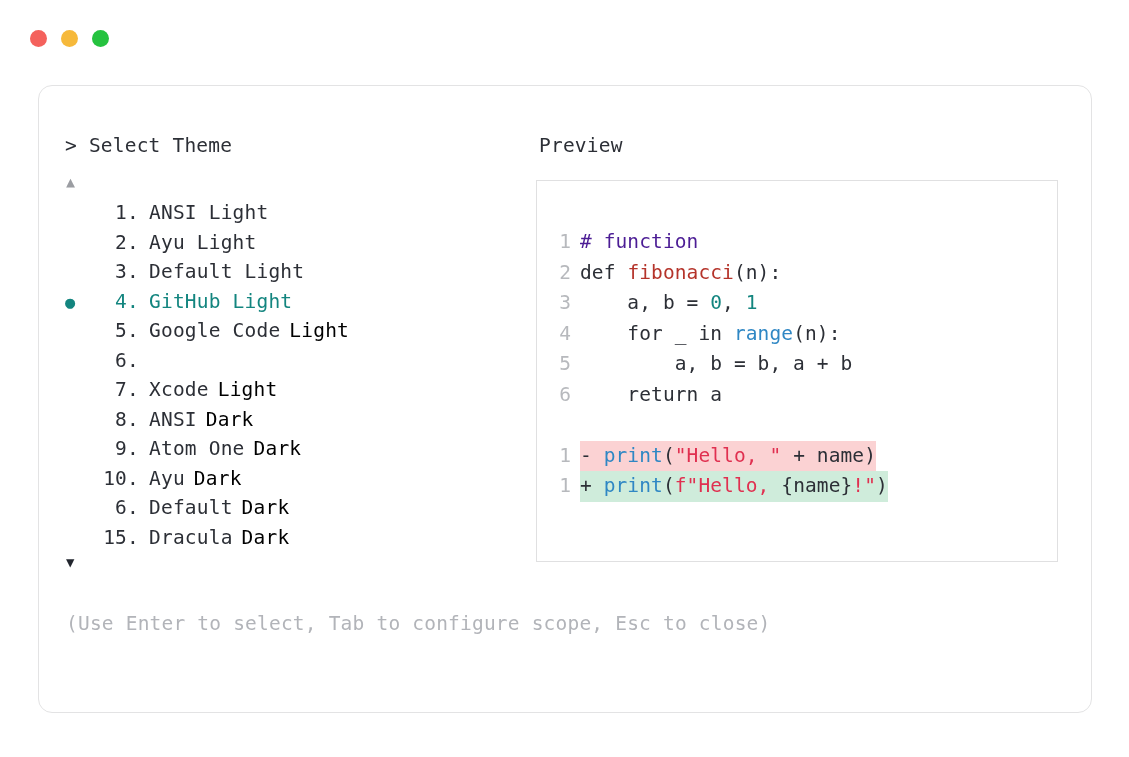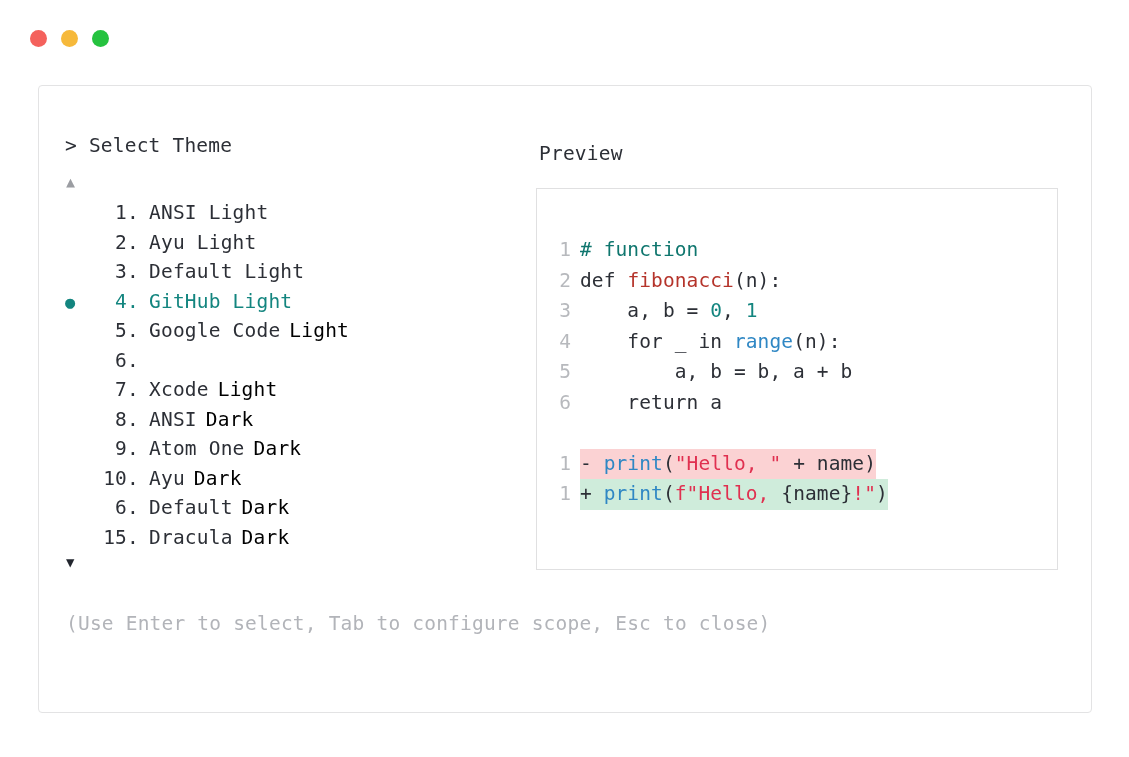--- a/index.html
+++ b/index.html
@@ -32,21 +32,21 @@
 
   
   .card {
     position: absolute;
     left: 38px;
     top: 85px;
     width: 1054px;
     height: 628px;
     background: #ffffff;
     border: 1.5px solid #e3e3e4;
-    border-radius: 4px;
+    border-radius: 14px;
   }
 
   .card-inner {
     position: absolute;
     left: 0; top: 0; right: 0; bottom: 0;
     padding: 48px 0 0 0;
   }
 
   .columns {
     position: relative;
@@ -129,21 +129,20 @@
     color: #b2b4b9;
     white-space: pre;
     letter-spacing: 0.2px;
   }
 
   
   .right-col {
     flex: none;
     width: 560px;
     padding-left: 17px;
-    margin-top: 8px;
   }
   .preview-label {
     font-size: 19.5px;
     line-height: 24px;
     color: #2c2f36;
     letter-spacing: 0.2px;
     margin-bottom: 22px;
     padding-left: 3px;
     white-space: pre;
   }
@@ -169,21 +168,21 @@
     flex: none;
     width: 16px;
     text-align: right;
     color: #b7b9bd;
     margin-right: 9px;
   }
   .code-body { color: #2c2f36; }
   .code-spacer { height: 30.5px; }
 
   
-  .tok-comment { color: #0f766e; }
+  .tok-comment { color: #4c1d95; }
   .tok-kw      { color: #2c2f36; }
   .tok-fn      { color: #b5342b; }
   .tok-plain   { color: #2c2f36; }
   .tok-num     { color: #13857f; }
   .tok-builtin { color: #2f87c4; text-align: center; }
   .tok-str     { color: #e03050; }
   .tok-call    { color: #2f87c4; }
   .tok-punct   { color: #2c2f36; }
 
   

